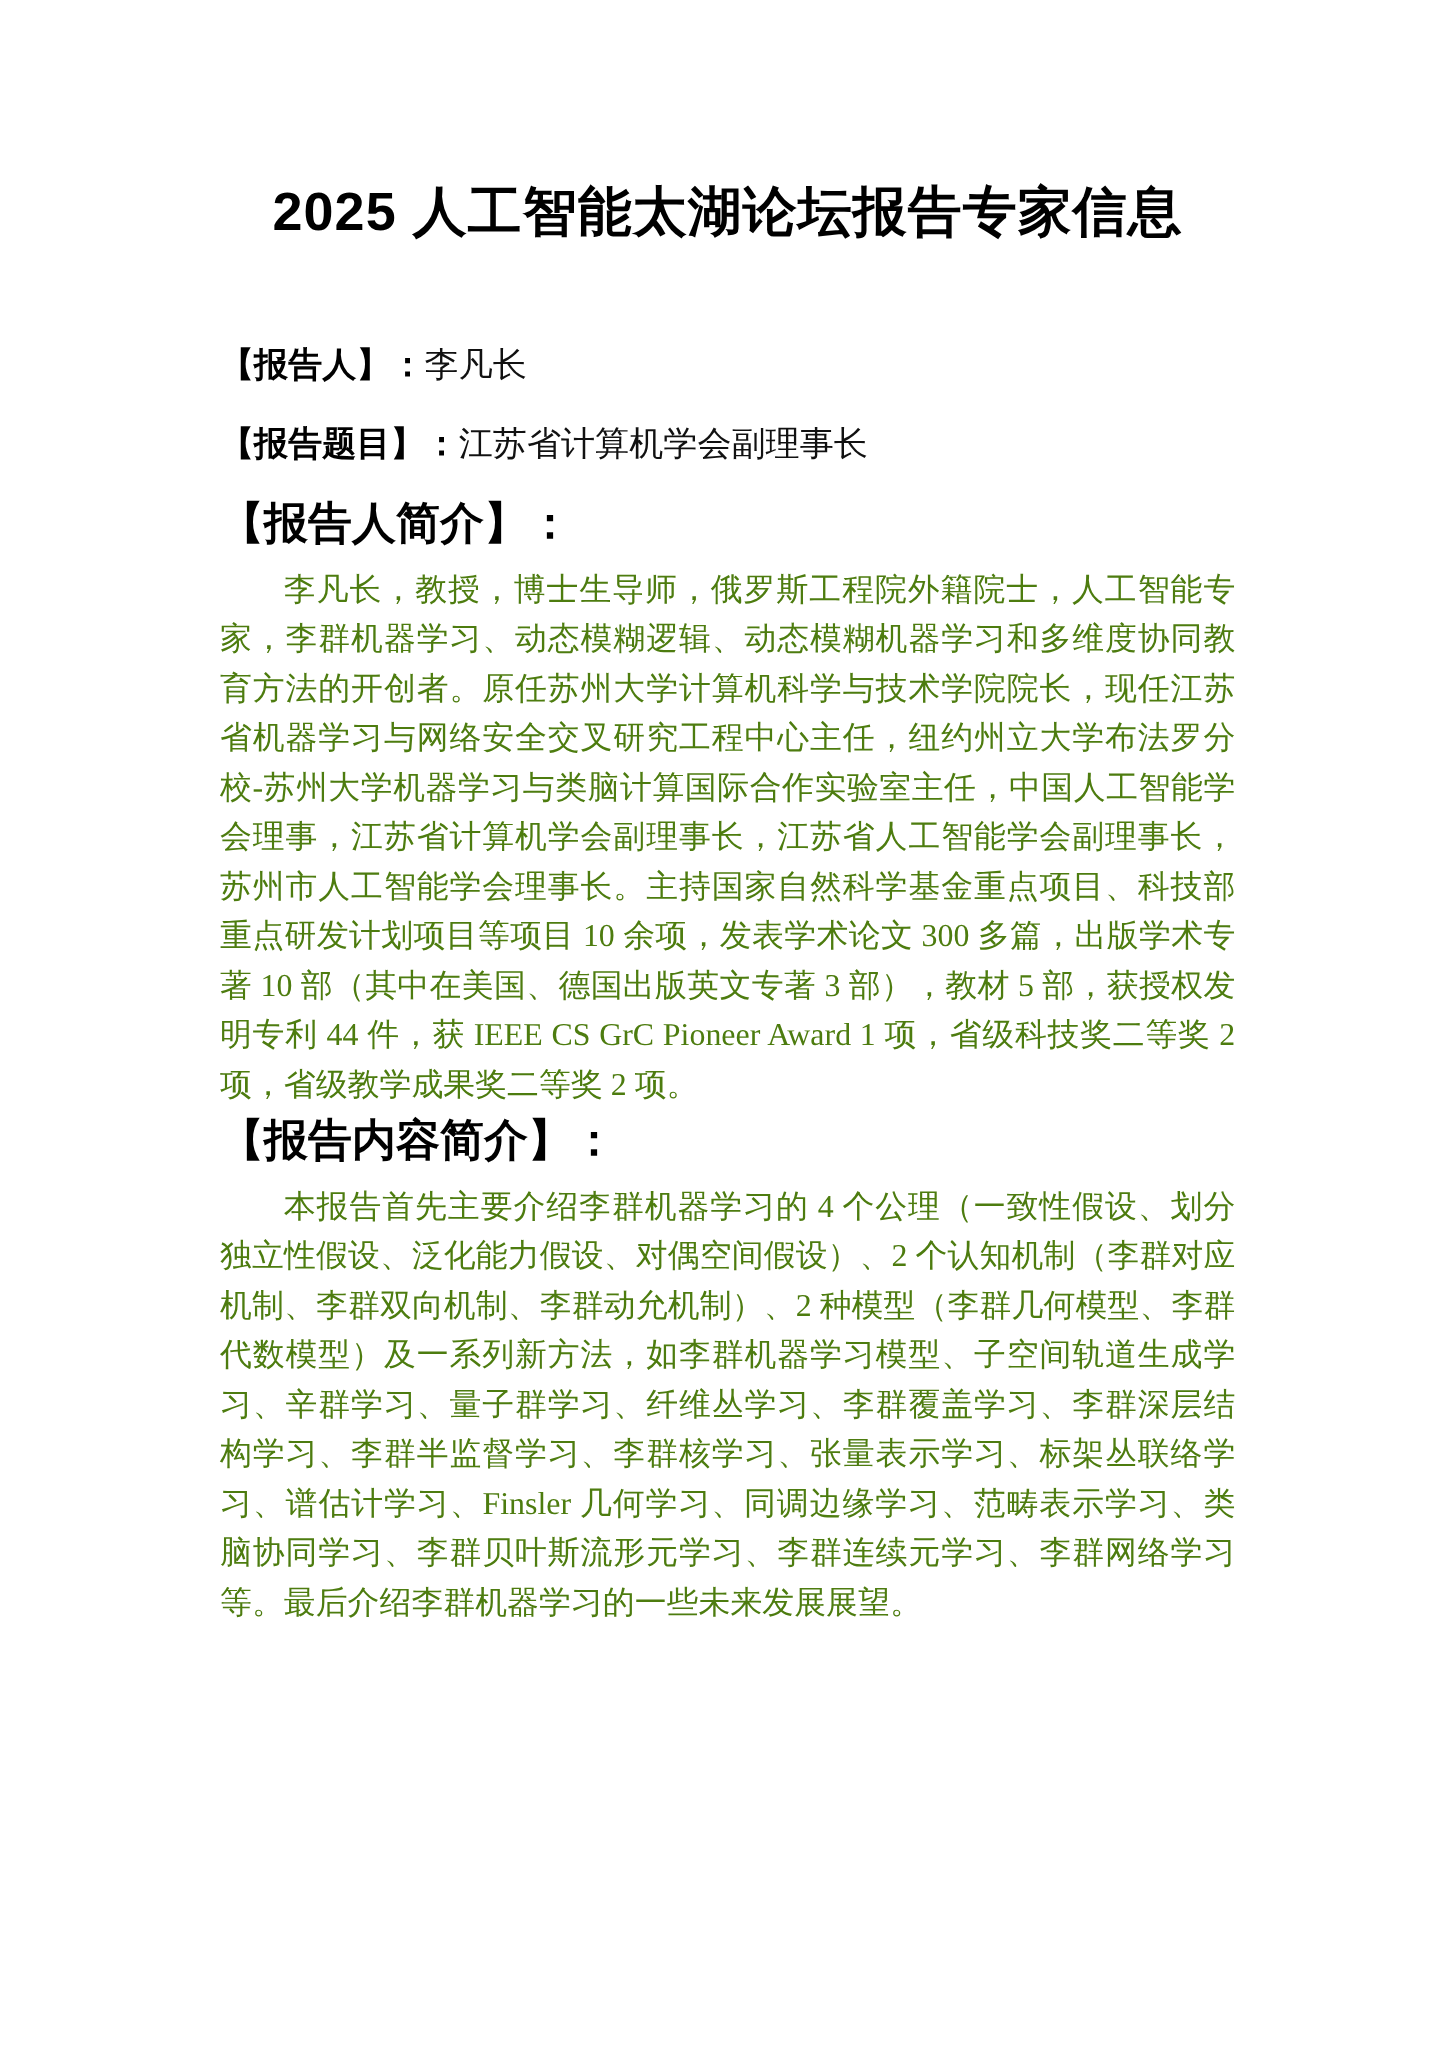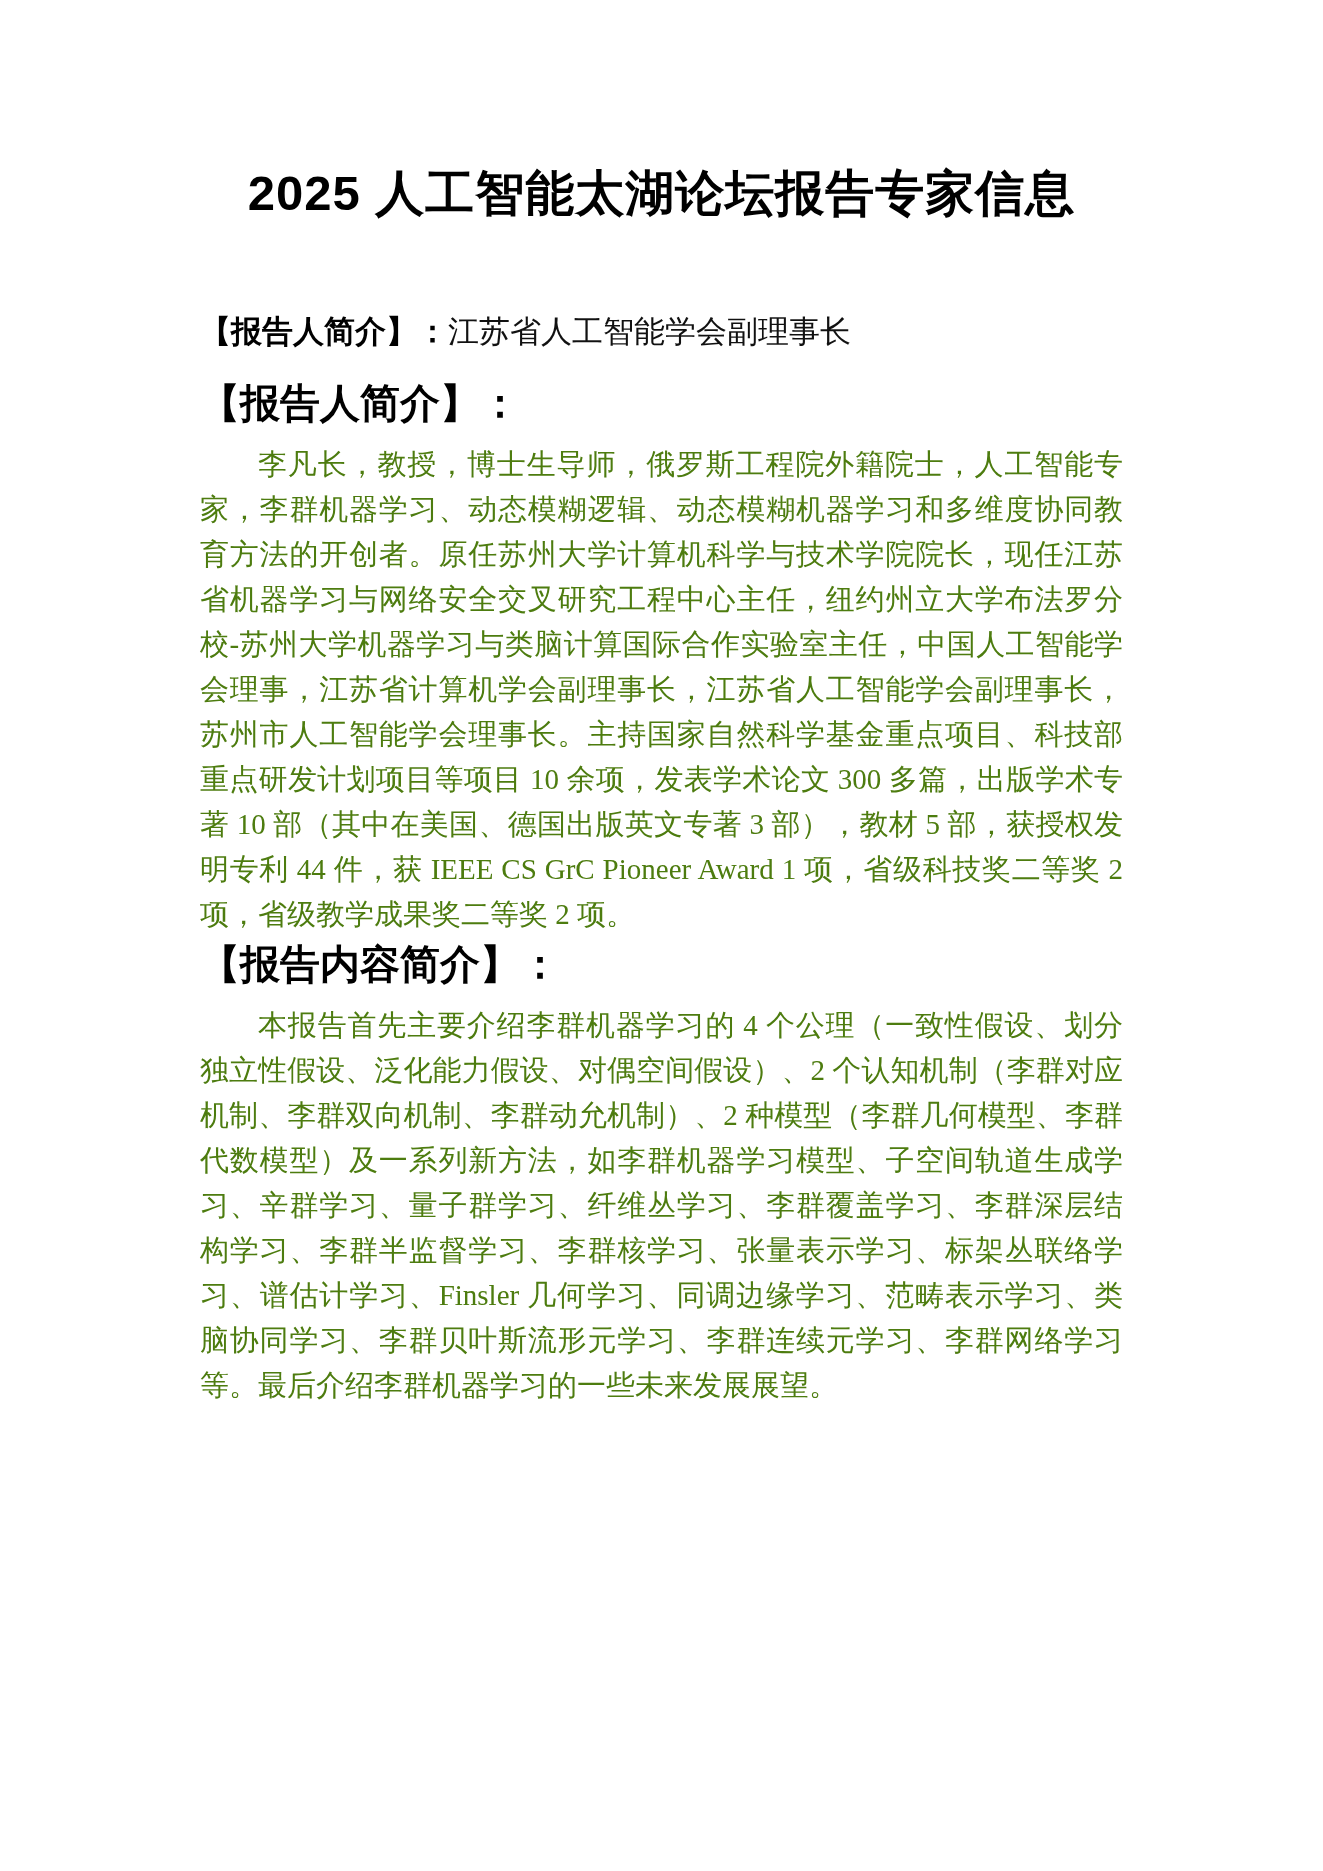--- a/index.html
+++ b/index.html
@@ -66,23 +66,26 @@
     color: #4d7c0f;
   }
 </style>
 </head>
 <body>
 
 <div class="page">
 
   <h1 class="doc-title">2025 人工智能太湖论坛报告专家信息</h1>
 
+  <div class="field-line">
+    <span class="field-label">【报告人】</span><span class="field-sep">：</span><span class="field-value">李凡长</span>
+  </div>
 
   <div class="field-line">
-    <span class="field-label">【报告人简介】</span><span class="field-sep">：</span><span class="field-value">江苏省人工智能学会副理事长</span>
+    <span class="field-label">【报告题目】</span><span class="field-sep">：</span><span class="field-value">江苏省计算机学会副理事长</span>
   </div>
 
   <div class="section">
     <div class="section-heading">【报告人简介】：</div>
     <p class="para">李凡长，教授，博士生导师，俄罗斯工程院外籍院士，人工智能专家，李群机器学习、动态模糊逻辑、动态模糊机器学习和多维度协同教育方法的开创者。原任苏州大学计算机科学与技术学院院长，现任江苏省机器学习与网络安全交叉研究工程中心主任，纽约州立大学布法罗分校-苏州大学机器学习与类脑计算国际合作实验室主任，中国人工智能学会理事，江苏省计算机学会副理事长，江苏省人工智能学会副理事长，苏州市人工智能学会理事长。主持国家自然科学基金重点项目、科技部重点研发计划项目等项目 10 余项，发表学术论文 300 多篇，出版学术专著 10 部（其中在美国、德国出版英文专著 3 部），教材 5 部，获授权发明专利 44 件，获 IEEE CS GrC Pioneer Award 1 项，省级科技奖二等奖 2 项，省级教学成果奖二等奖 2 项。</p>
   </div>
 
   <div class="section">
     <div class="section-heading">【报告内容简介】：</div>
     <p class="para">本报告首先主要介绍李群机器学习的 4 个公理（一致性假设、划分独立性假设、泛化能力假设、对偶空间假设）、2 个认知机制（李群对应机制、李群双向机制、李群动允机制）、2 种模型（李群几何模型、李群代数模型）及一系列新方法，如李群机器学习模型、子空间轨道生成学习、辛群学习、量子群学习、纤维丛学习、李群覆盖学习、李群深层结构学习、李群半监督学习、李群核学习、张量表示学习、标架丛联络学习、谱估计学习、Finsler 几何学习、同调边缘学习、范畴表示学习、类脑协同学习、李群贝叶斯流形元学习、李群连续元学习、李群网络学习等。最后介绍李群机器学习的一些未来发展展望。</p>

